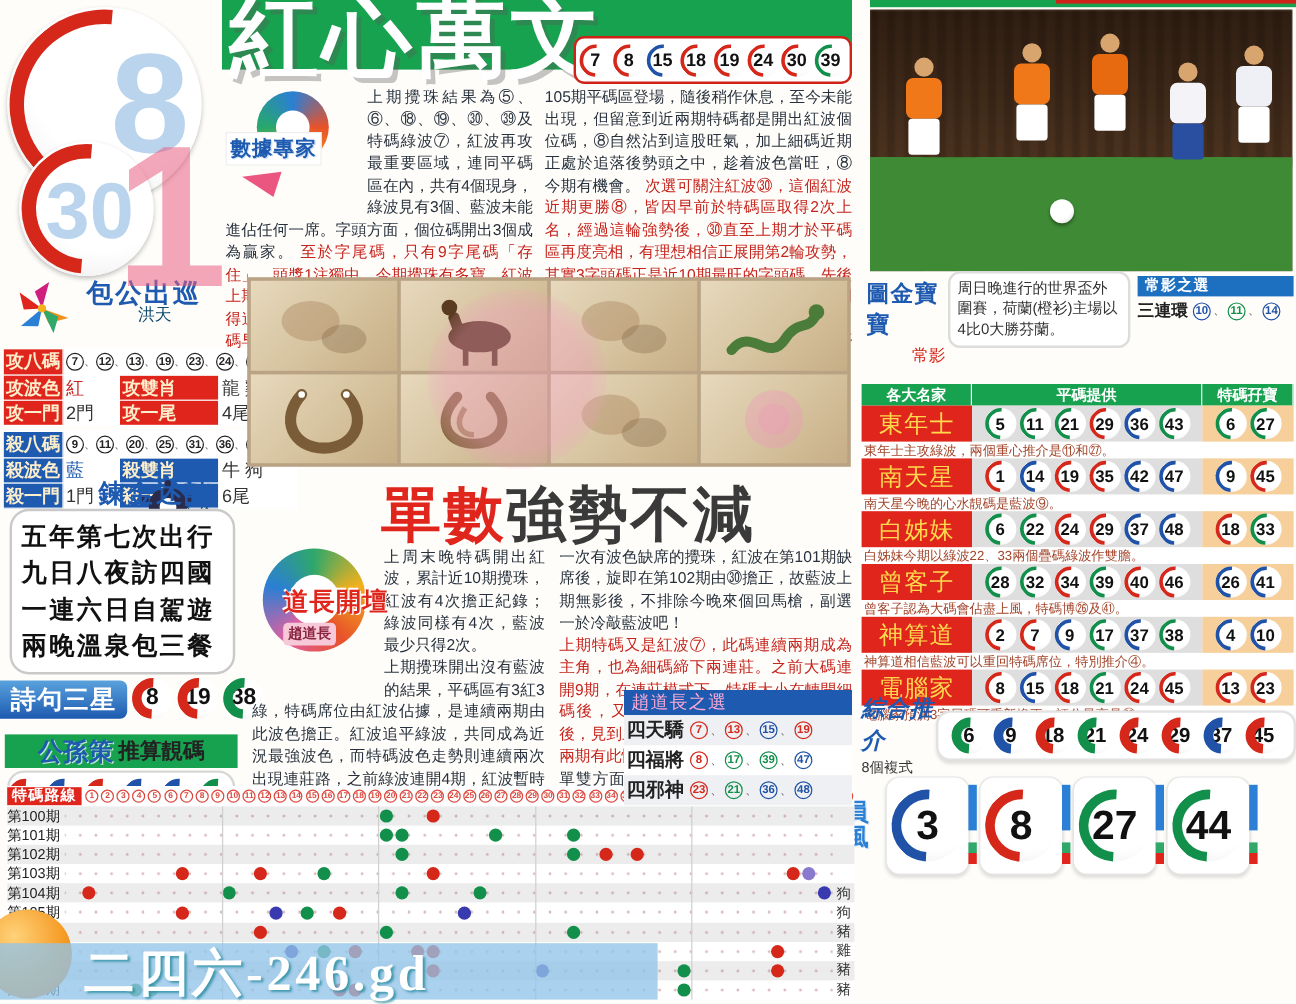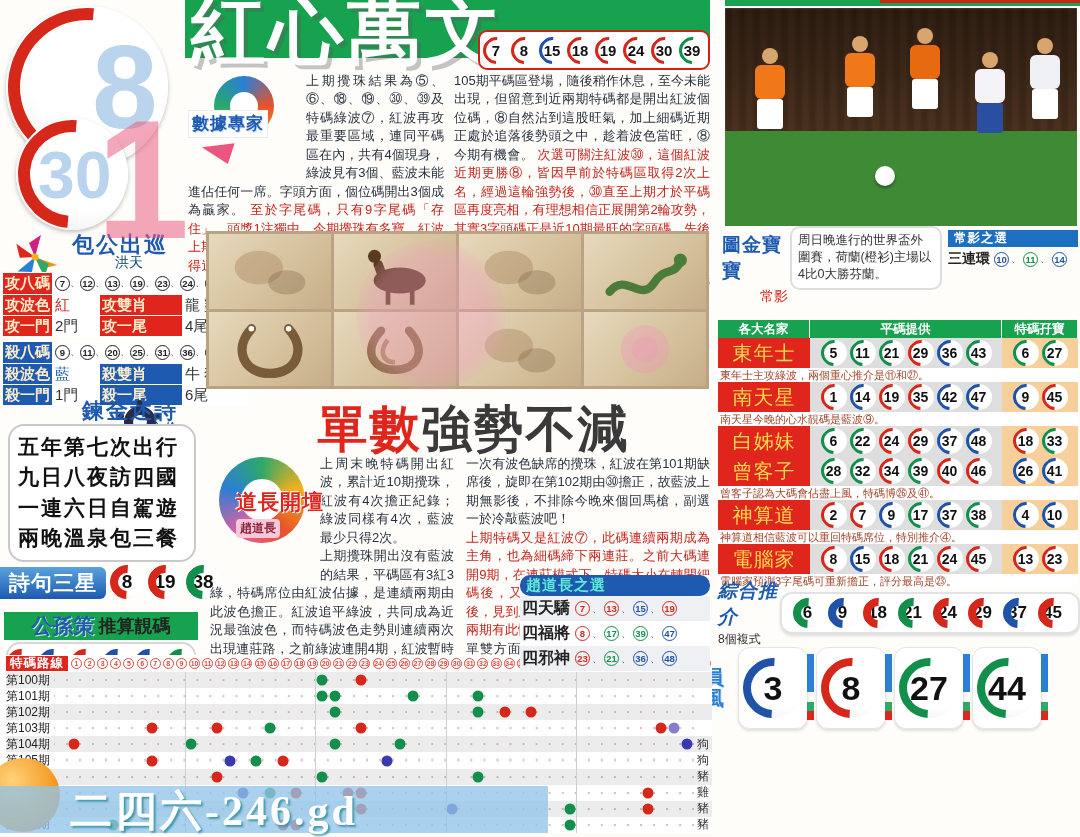--- a/index.html
+++ b/index.html
@@ -45,21 +45,21 @@
   .expert-label{position:absolute;left:0;top:34px;background:#fff;border:1px solid #eee;padding:1px 3px;
       font-size:17px;font-weight:bold;color:#1d5ab0;letter-spacing:1px;white-space:nowrap;
       text-shadow:1px 1px 0 #cfe0f2;}
   .fishy{position:absolute;left:14px;top:62px;width:0;height:0;border-top:14px solid transparent;
       border-bottom:8px solid transparent;border-right:30px solid #e8386a;transform:rotate(18deg);opacity:.85;}
   .sig{display:block;text-align:right;font-weight:bold;color:#c5231c;}
 
   
   .side-head{position:absolute;font-size:22px;font-weight:bold;color:#1d5ab0;letter-spacing:2px;}
   .side-author{position:absolute;font-size:14px;color:#0c4a6e;}
-  table.infogrid{position:absolute;border-collapse:collapse;font-size:15px;}
+  table.infogrid{position:absolute;border-collapse:collapse;font-size:15px;margin-top:18px;}
   table.infogrid td{border:1px solid #fff;padding:0 2px;height:21px;white-space:nowrap;}
   td.lab-r{background:#e0251c;color:#fdeecb;font-weight:bold;font-size:15px;}
   td.lab-b{background:#1d5ab0;color:#fdeecb;font-weight:bold;font-size:15px;}
   td.val{background:#fff;color:#333;}
   .numline{display:flex;gap:0;color:#222;}
   #poem-box{position:absolute;left:8px;top:424px;width:188px;height:138px;background:#fff;
       border:2px solid #c9c9c9;border-radius:16px;padding:6px 8px;
       font-family:"Liberation Serif",serif;font-weight:bold;font-size:21px;line-height:1.45;color:#111;
       letter-spacing:2px;}
   #shiju-bar{position:absolute;left:0;top:567px;width:106px;height:32px;
@@ -91,21 +91,21 @@
   #art2{position:absolute;left:210px;top:455px;width:500px;height:212px;display:flex;gap:12px;overflow:hidden;}
   #daoicon{float:left;width:104px;height:110px;margin:2px 6px 0 0;position:relative;}
   .donut{width:86px;height:86px;border-radius:50%;margin:0 auto;
       background:conic-gradient(#2fa86a,#f2b01e,#e8522a,#e060a0,#2b7fd4,#2fa86a);position:relative;}
   .donut::after{content:"";position:absolute;inset:22px;background:#fff;border-radius:50%;}
   .dao-label{position:absolute;left:-2px;top:30px;font-size:21px;font-weight:bold;color:#e0251c;
       text-shadow:1px 1px 0 #fff,-1px -1px 0 #fff;white-space:nowrap;letter-spacing:1px;margin-left:28px;}
   .dao-tag{position:absolute;left:26px;top:62px;background:#f7c8d8;color:#8a2440;font-size:12px;
       font-weight:bold;padding:1px 4px;border-radius:4px;}
   #sel-box{position:absolute;left:520px;top:575px;width:190px;height:88px;background:#fff;z-index:4;}
-  #sel-title{background:#1d5ab0;color:#5eead4;font-weight:bold;font-size:15px;padding:1px 6px;letter-spacing:1px;border-radius:10px;}
+  #sel-title{background:#1d5ab0;color:#f9a8d4;font-weight:normal;font-size:15px;padding:1px 6px;letter-spacing:1px;}
   .sel-row{display:flex;align-items:center;gap:2px;font-size:14px;padding:2px 2px;}
   .sel-row:nth-child(odd){background:#eef0f4;}
   .sel-row b{font-size:16px;margin-right:3px;color:#222;}
   .sep{color:#555;font-size:10px;}
 
   
   #photo{position:absolute;left:725px;top:8px;width:352px;height:218px;overflow:hidden;background:#6b5544;}
   .ph-stand{position:absolute;left:0;top:0;width:100%;height:130px;
       background:repeating-linear-gradient(90deg,#7a6452 0 7px,#8d7662 7px 14px),linear-gradient(#53402f,#8a6f52);
       background-blend-mode:multiply;filter:blur(1px);}
@@ -571,20 +571,21 @@
             <span class="ball" data-interactable="false" style="--c: #d5281b; height: 26px; width: 26px; font-size: 14px;">24</span>
             <span class="ball" data-interactable="false" style="--c: #d5281b; height: 26px; width: 26px; font-size: 14px;">29</span>
             <span class="ball" data-interactable="false" style="--c: #2052a8; height: 26px; width: 26px; font-size: 14px;">37</span>
             <span class="ball" data-interactable="false" style="--c: #2052a8; height: 26px; width: 26px; font-size: 14px;">48</span>
           </div>
           <div class="a-te" data-interactable="false">
             <span class="ball" data-interactable="false" style="--c: #d5281b; height: 26px; width: 26px; font-size: 14px;">18</span>
             <span class="ball" data-interactable="false" style="--c: #128f4a; height: 26px; width: 26px; font-size: 14px;">33</span>
           </div>
         </div>
+        <div class="arena-note" data-interactable="false">白姊妹今期以綠波22、33兩個疊碼綠波作雙膽。</div>
         <div class="arena-row" data-interactable="false">
           <div class="a-name" data-interactable="false">曾客子</div>
           <div class="a-ping" data-interactable="false">
             <span class="ball" data-interactable="false" style="--c: #128f4a; height: 26px; width: 26px; font-size: 14px;">28</span>
             <span class="ball" data-interactable="false" style="--c: #128f4a; height: 26px; width: 26px; font-size: 14px;">32</span>
             <span class="ball" data-interactable="false" style="--c: #d5281b; height: 26px; width: 26px; font-size: 14px;">34</span>
             <span class="ball" data-interactable="false" style="--c: #128f4a; height: 26px; width: 26px; font-size: 14px;">39</span>
             <span class="ball" data-interactable="false" style="--c: #d5281b; height: 26px; width: 26px; font-size: 14px;">40</span>
             <span class="ball" data-interactable="false" style="--c: #d5281b; height: 26px; width: 26px; font-size: 14px;">46</span>
           </div>

